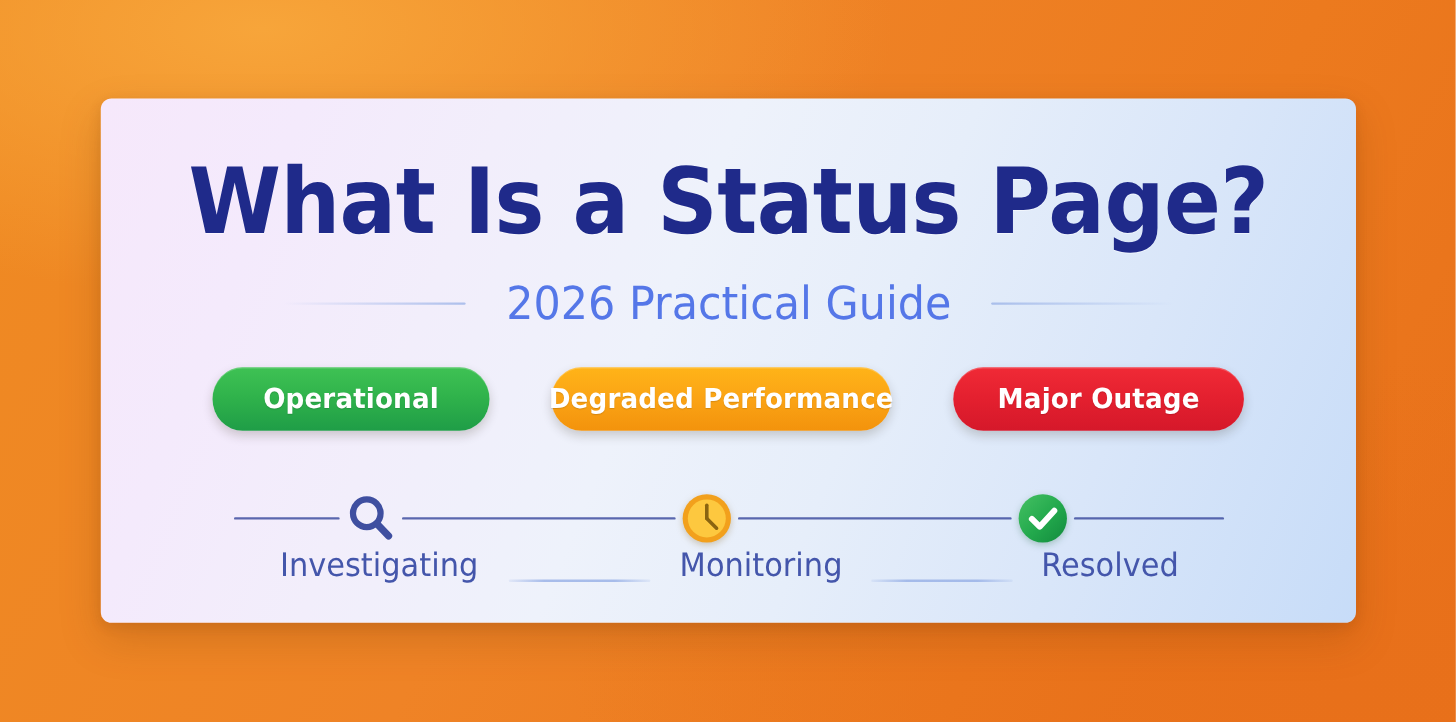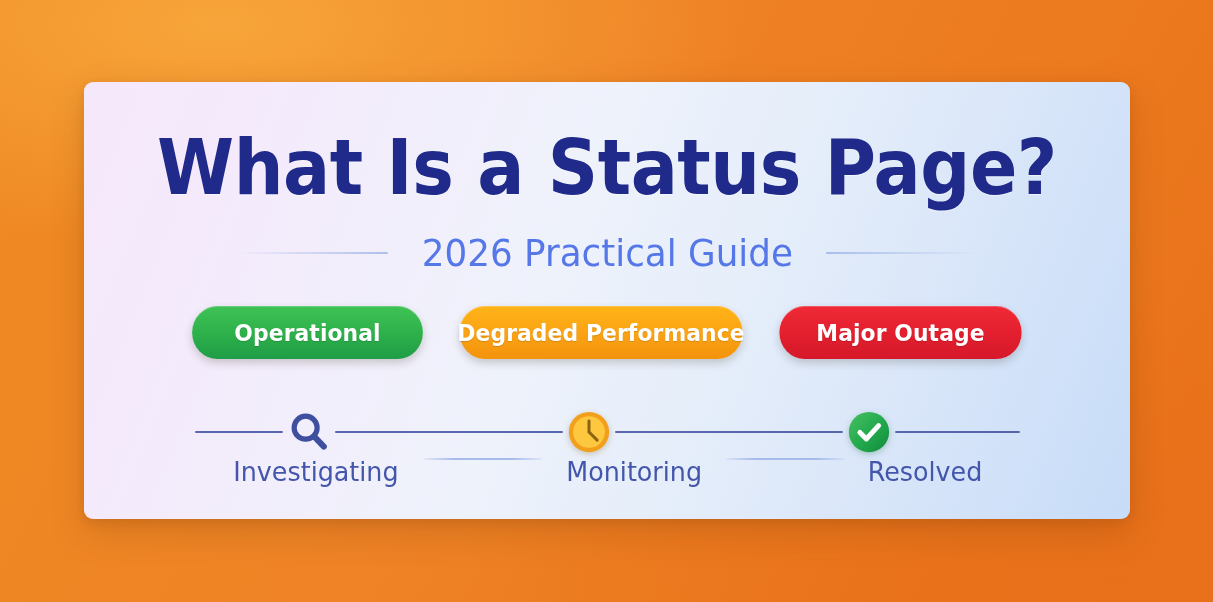--- a/index.html
+++ b/index.html
@@ -88,21 +88,21 @@
 
   
   .pills {
     position: absolute;
     left: 0;
     top: 224px;
     width: 100%;
     display: flex;
     justify-content: center;
     align-items: center;
-    gap: 23px;
+    gap: 38px;
   }
   .pill {
     height: 53px;
     display: flex;
     align-items: center;
     justify-content: center;
     border-radius: 27px;
     color: #ffffff;
     font-family: "DejaVu Sans", sans-serif;
     font-weight: 700;
@@ -170,21 +170,21 @@
   .icon-clock { width: 46px; height: 46px; display:block; filter: drop-shadow(0 2px 3px rgba(120,80,0,0.28)); }
   
   .icon-check { width: 46px; height: 46px; display:block; filter: drop-shadow(0 2px 3px rgba(0,80,30,0.26)); }
 
   .tl-labels {
     position: absolute;
     left: 0;
     top: 58px;
     width: 100%;
     display: flex;
-    align-items: flex-start;
+    align-items: flex-end;
     justify-content: center;
     gap: 0;
   }
   .tl-label {
     font-family: "DejaVu Sans", sans-serif;
     font-size: 27px;
     color: #4456ab;
     line-height: 1;
     transform: scaleX(0.94);
     white-space: nowrap;

